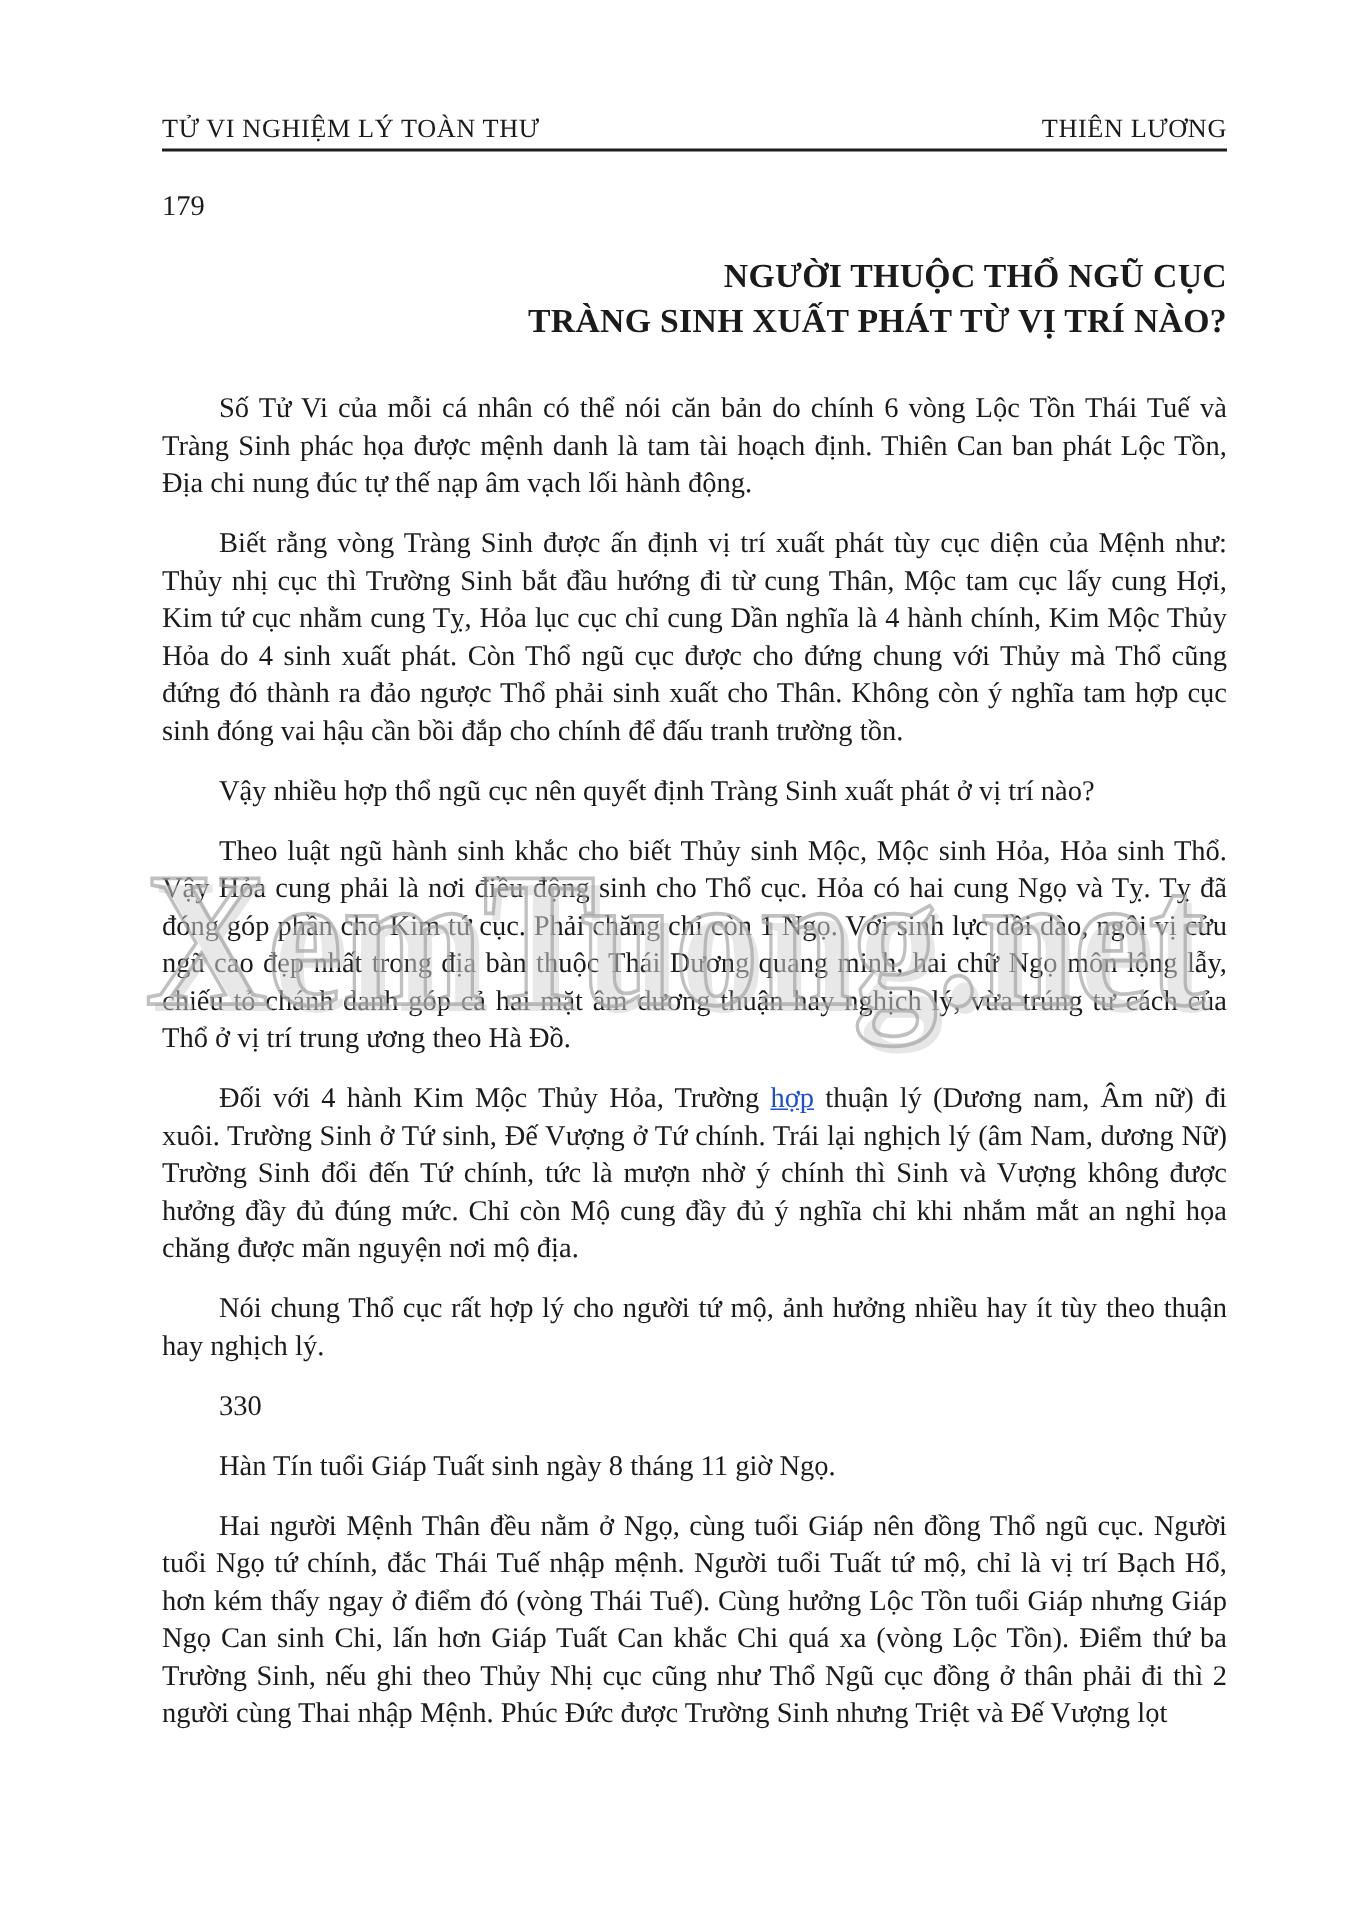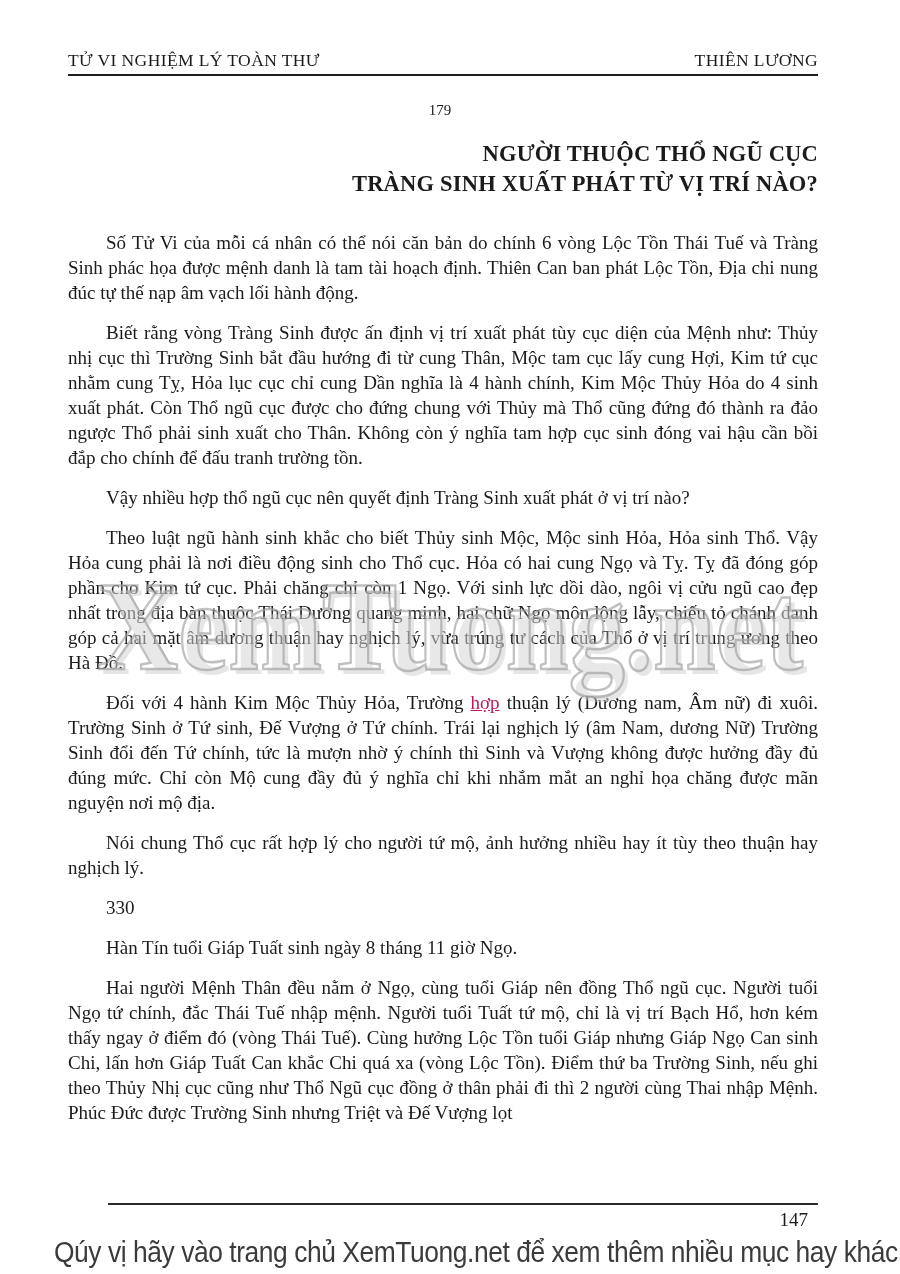--- a/index.html
+++ b/index.html
@@ -1,33 +1,33 @@
 <!DOCTYPE html>
 <html lang="vi"><head>
 <meta charset="utf-8">
 <style>
   html,body{margin:0;padding:0;background:#e9e9e9;}
   .page{
     position:relative;width:900px;height:1274px;margin:0 auto;background:#ffffff;
     font-family:"Liberation Serif", serif;color:#1b1b1b;overflow:hidden;
   }
-  .content{position:relative;z-index:1;padding:50px 82px 0 68px;}
+  .content{position:relative;z-index:1;padding:50px 82px 0 108px;margin-top:25px;}
   .running-header{
     display:flex;justify-content:space-between;align-items:flex-end;
     border-bottom:2px solid #1e1e1e;padding-bottom:3px;
     font-size:17.5px;letter-spacing:0.4px;white-space:nowrap;
   }
-  .page-num-top{text-align:center;font-size:15px;margin-top:26px;padding-right:6px;}
+  .page-num-top{text-align:left;font-size:19px;margin-top:26px;padding-right:6px;}
   .doc-title{
     margin:20px 0 0 0;text-align:right;font-size:22.5px;font-weight:bold;
     line-height:1.32;letter-spacing:0.2px;
   }
   .body-text{margin-top:32px;font-size:19px;line-height:25px;text-align:justify;}
   .body-text p{margin:0 0 15px 0;text-indent:38px;}
-  .hl{color:#be185d;text-decoration:underline;}
+  .hl{color:#1d4ed8;text-decoration:underline;}
   .watermark{
     position:absolute;z-index:2;left:50%;top:562px;transform:translateX(-50%) scaleX(0.88);
     transform-origin:center;white-space:nowrap;pointer-events:none;
     font-family:"Liberation Serif", serif;font-weight:bold;font-size:128px;line-height:1;
     color:rgba(255,255,255,0.08);
     -webkit-text-stroke:2.5px rgba(158,158,158,0.65);
     text-shadow:5px 5px 0 rgba(205,205,205,0.5);
   }
   .page-bottom{position:absolute;z-index:3;left:0;right:0;bottom:0;background:#ffffff;}
   .bottom-rule{margin:0 82px 0 108px;border-top:2px solid #2a2a2a;}
@@ -66,19 +66,14 @@
       <p>Theo luật ngũ hành sinh khắc cho biết Thủy sinh Mộc, Mộc sinh Hỏa, Hỏa sinh Thổ. Vậy Hỏa cung phải là nơi điều động sinh cho Thổ cục. Hỏa có hai cung Ngọ và Tỵ. Tỵ đã đóng góp phần cho Kim tứ cục. Phải chăng chỉ còn 1 Ngọ. Với sinh lực dồi dào, ngôi vị cửu ngũ cao đẹp nhất trong địa bàn thuộc Thái Dương quang minh, hai chữ Ngọ môn lộng lẫy, chiếu tỏ chánh danh góp cả hai mặt âm dương thuận hay nghịch lý, vừa trúng tư cách của Thổ ở vị trí trung ương theo Hà Đồ.</p>
       <p><span>Đối với 4 hành Kim Mộc Thủy Hỏa, Trường </span><span class="hl">hợp</span><span> thuận lý (Dương nam, Âm nữ) đi xuôi. Trường Sinh ở Tứ sinh, Đế Vượng ở Tứ chính. Trái lại nghịch lý (âm Nam, dương Nữ) Trường Sinh đổi đến Tứ chính, tức là mượn nhờ ý chính thì Sinh và Vượng không được hưởng đầy đủ đúng mức. Chỉ còn Mộ cung đầy đủ ý nghĩa chỉ khi nhắm mắt an nghỉ họa chăng được mãn nguyện nơi mộ địa.</span></p>
       <p>Nói chung Thổ cục rất hợp lý cho người tứ mộ, ảnh hưởng nhiều hay ít tùy theo thuận hay nghịch lý.</p>
       <p>330</p>
       <p>Hàn Tín tuổi Giáp Tuất sinh ngày 8 tháng 11 giờ Ngọ.</p>
       <p>Hai người Mệnh Thân đều nằm ở Ngọ, cùng tuổi Giáp nên đồng Thổ ngũ cục. Người tuổi Ngọ tứ chính, đắc Thái Tuế nhập mệnh. Người tuổi Tuất tứ mộ, chỉ là vị trí Bạch Hổ, hơn kém thấy ngay ở điểm đó (vòng Thái Tuế). Cùng hưởng Lộc Tồn tuổi Giáp nhưng Giáp Ngọ Can sinh Chi, lấn hơn Giáp Tuất Can khắc Chi quá xa (vòng Lộc Tồn). Điểm thứ ba Trường Sinh, nếu ghi theo Thủy Nhị cục cũng như Thổ Ngũ cục đồng ở thân phải đi thì 2 người cùng Thai nhập Mệnh. Phúc Đức được Trường Sinh nhưng Triệt và Đế Vượng lọt</p>
     </div>
 
   </div>
 
-  <div class="page-bottom">
-    <div class="bottom-rule"></div>
-    <div class="page-num-bottom">147</div>
-    <div class="footer-line"><span>Qúy vị hãy vào trang chủ </span><span>XemTuong.net</span><span> để xem thêm nhiều mục hay khác</span></div>
-  </div>
 
 </div>
 
 </body></html>

